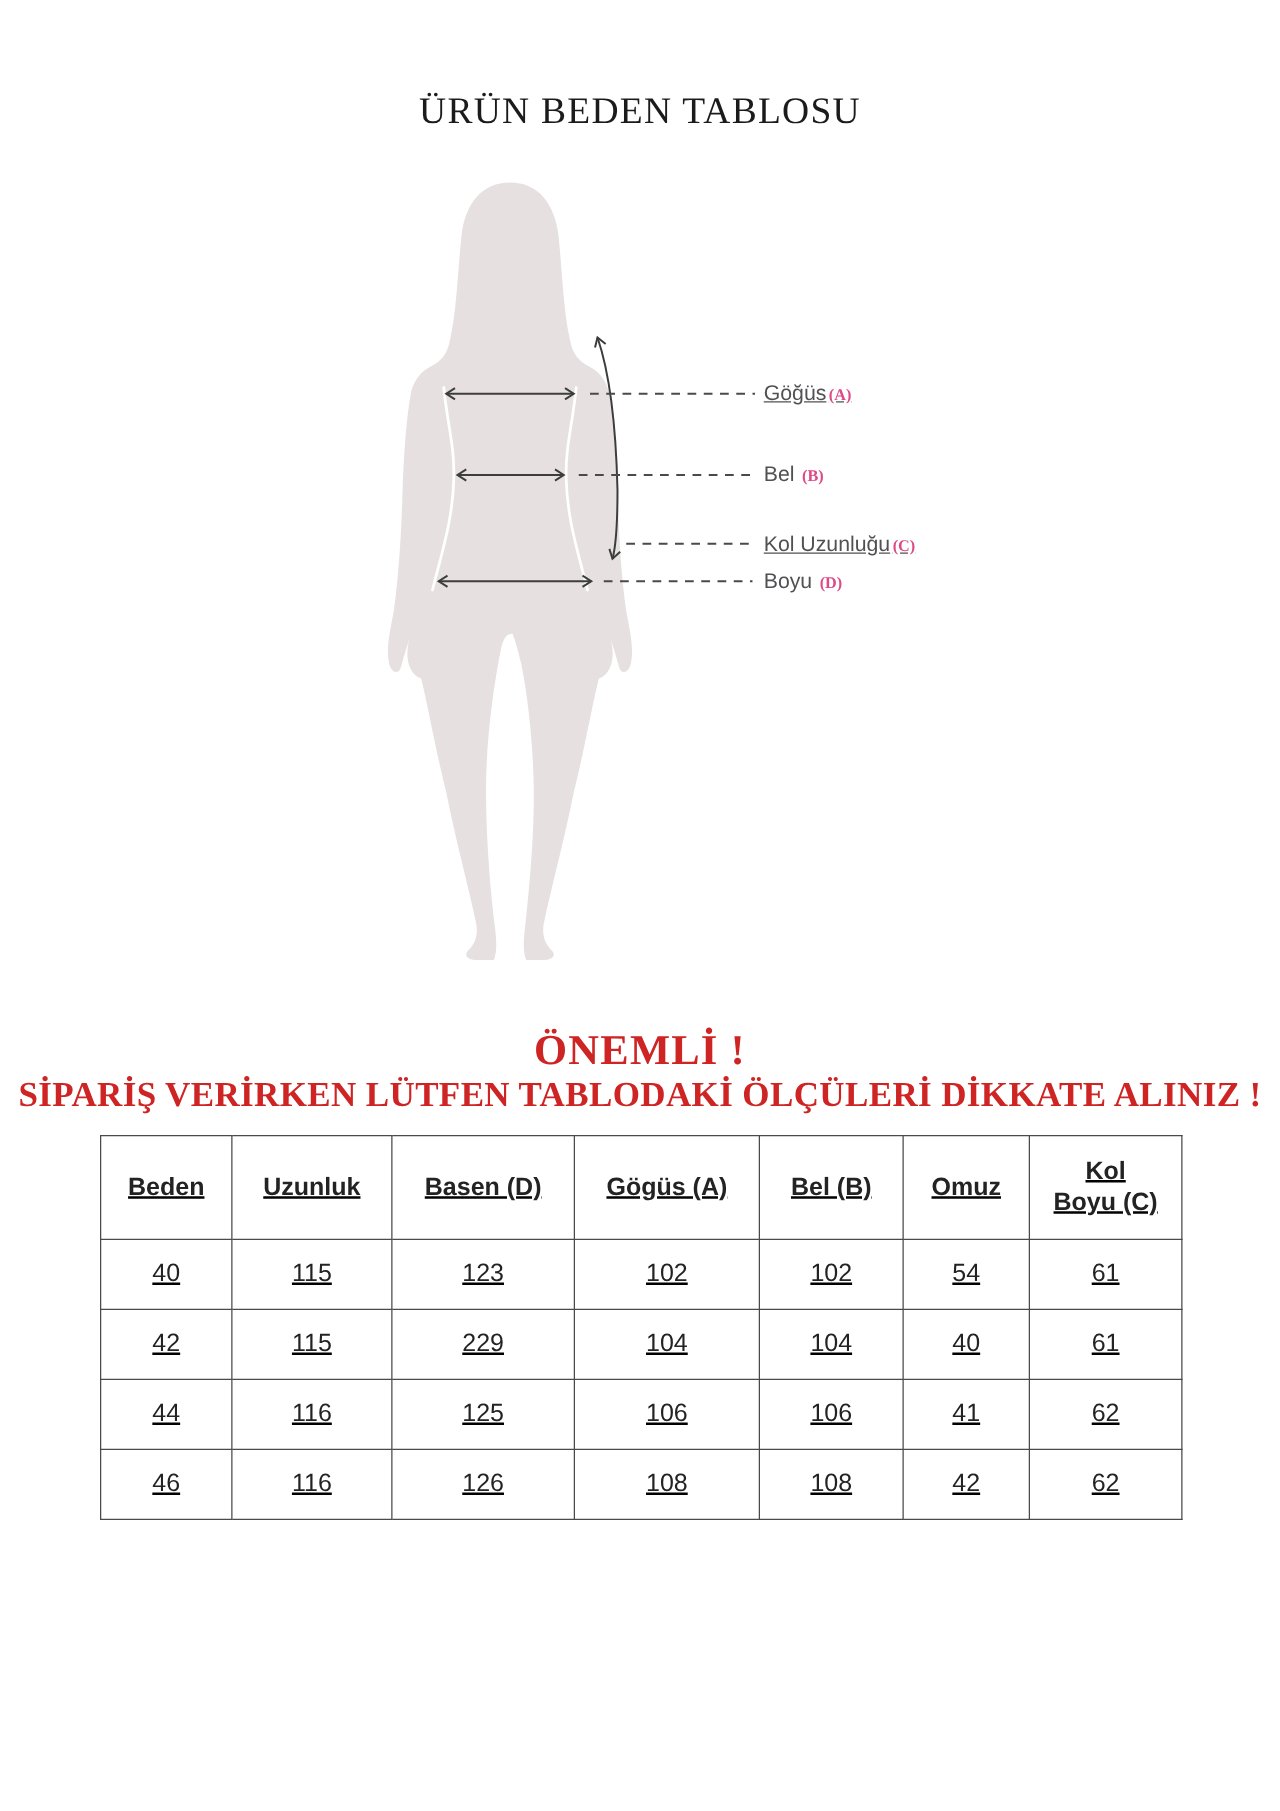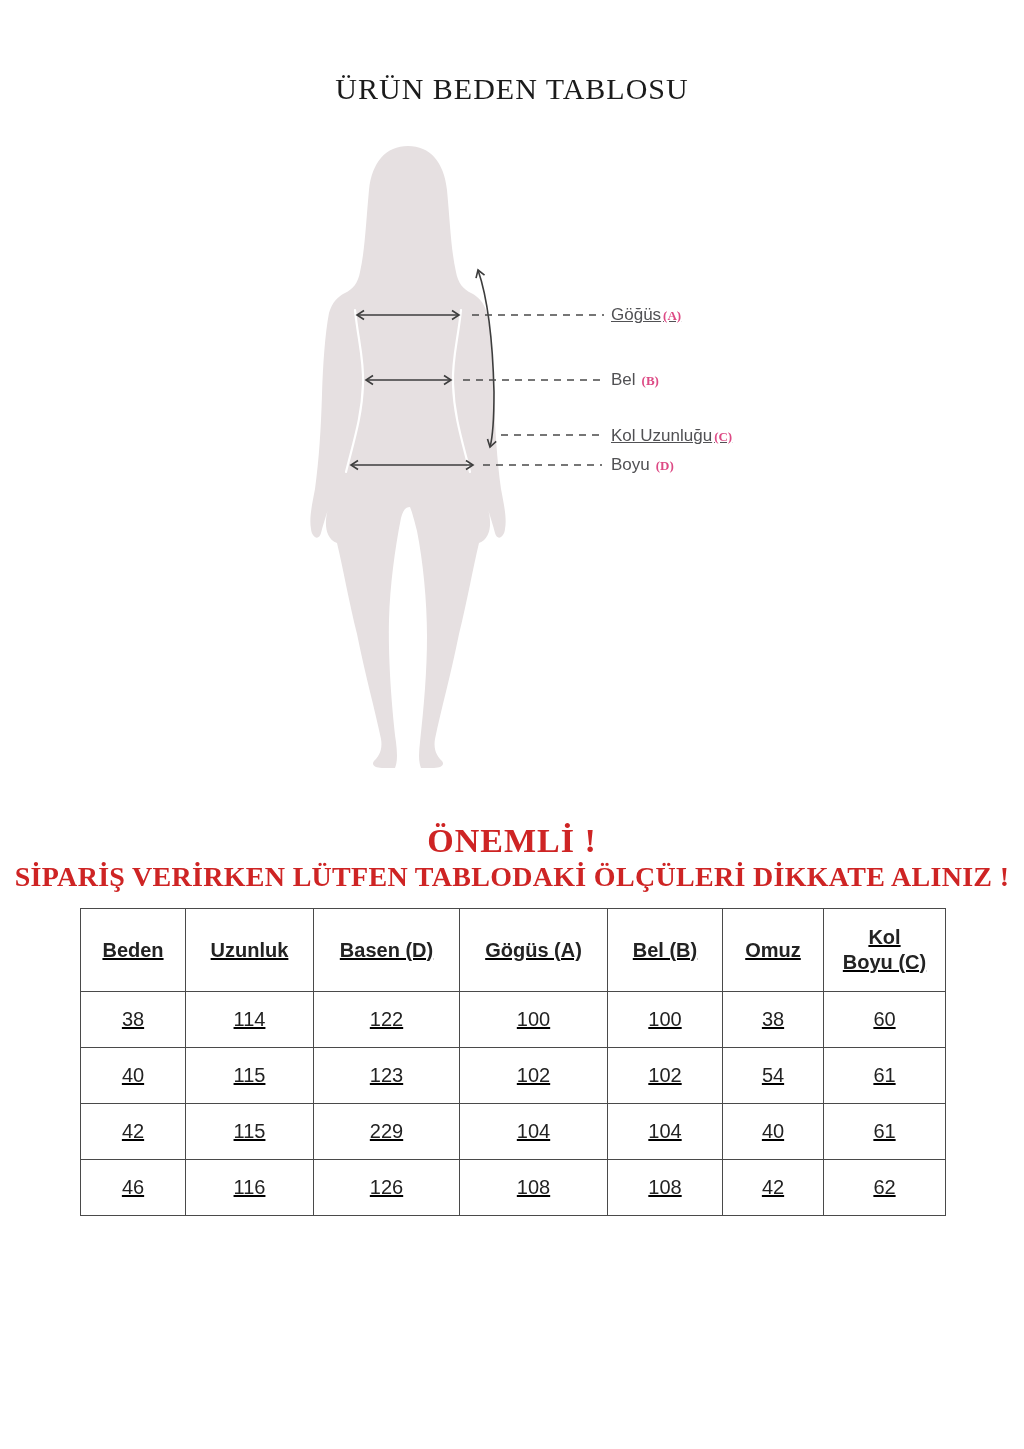--- a/index.html
+++ b/index.html
@@ -198,47 +198,47 @@
         <th>Basen (D)</th>
         <th>Gögüs (A)</th>
         <th>Bel (B)</th>
         <th>Omuz</th>
         <th>Kol
 Boyu (C)</th>
       </tr>
     </thead>
     <tbody>
       <tr>
-        <td>38</td>
-        <td>114</td>
-        <td>122</td>
-        <td>100</td>
-        <td>100</td>
-        <td>38</td>
-        <td>60</td>
-      </tr>
-      <tr>
         <td>40</td>
         <td>115</td>
         <td>123</td>
         <td>102</td>
         <td>102</td>
         <td>54</td>
         <td>61</td>
       </tr>
       <tr>
         <td>42</td>
         <td>115</td>
         <td>229</td>
         <td>104</td>
         <td>104</td>
         <td>40</td>
         <td>61</td>
       </tr>
       <tr>
+        <td>44</td>
+        <td>116</td>
+        <td>125</td>
+        <td>106</td>
+        <td>106</td>
+        <td>41</td>
+        <td>62</td>
+      </tr>
+      <tr>
         <td>46</td>
         <td>116</td>
         <td>126</td>
         <td>108</td>
         <td>108</td>
         <td>42</td>
         <td>62</td>
       </tr>
     </tbody>
   </table>

